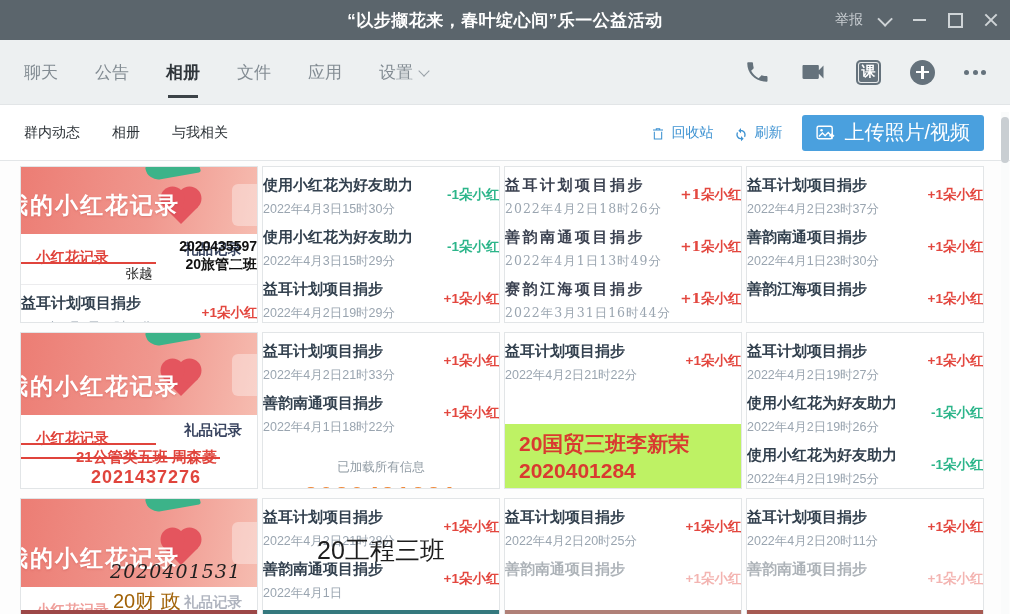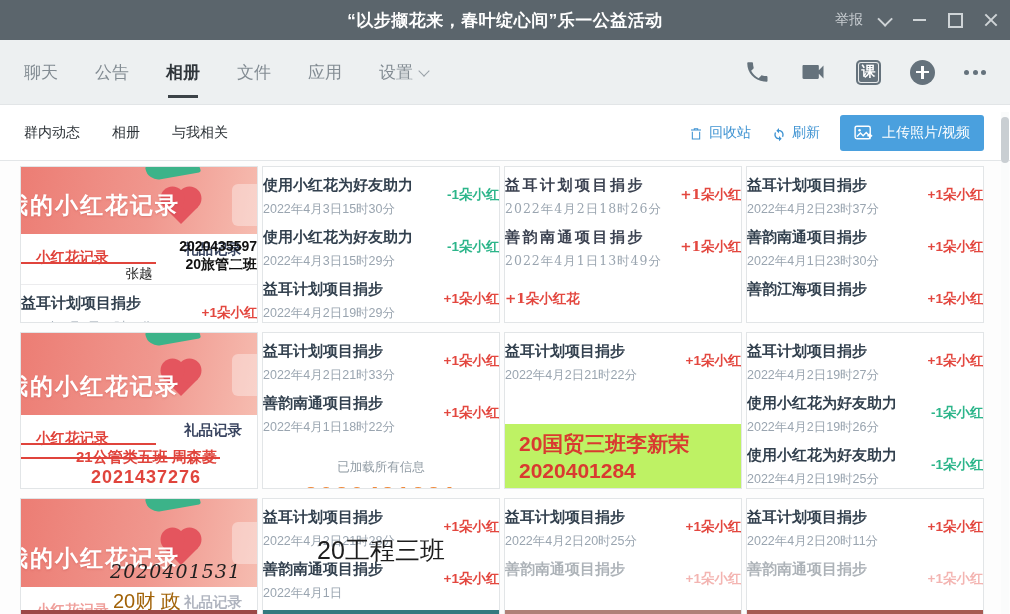--- a/index.html
+++ b/index.html
@@ -34,21 +34,21 @@
   .more{display:flex;gap:3.5px;}
   .more i{width:5px;height:5px;border-radius:50%;background:#65727c;}
   
   .subnav{height:55px;background:#fff;display:flex;align-items:center;justify-content:space-between;}
   .snleft{display:flex;gap:32px;margin-left:24px;}
   .snitem{font-size:14px;color:#2c3237;cursor:pointer;}
   .snright{display:flex;align-items:center;gap:20px;margin-right:26px;}
   .act{display:flex;align-items:flex-end;gap:5px;color:#3f93d2;font-size:14px;cursor:pointer;}
   .act svg{stroke:#3f93d2;fill:none;stroke-width:1.6;}
   .act svg.fillme{fill:#3f93d2;stroke:none;}
-  .upload{display:flex;align-items:center;gap:8px;background:#4aa0de;border:none;color:#fff;font-size:14px;
+  .upload{display:flex;align-items:center;gap:8px;background:#4aa0de;border:none;color:#fff;font-size:20px;
           height:36px;padding:0 14px;border-radius:3px;cursor:pointer;font-family:inherit;}
   
   .content{position:absolute;top:160px;left:0;right:0;bottom:0;border-top:1px solid #e3e6e8;background:#fdfdfd;overflow:hidden;}
   .grid{display:grid;grid-template-columns:repeat(4,238px);grid-auto-rows:157px;gap:9px 4px;margin:5px 0 0 20px;}
   .tile{background:#fff;border:1px solid #e2e5e7;position:relative;overflow:hidden;cursor:pointer;box-sizing:border-box;}
   
   .entry{display:flex;justify-content:space-between;align-items:flex-start;padding:9px 0 8px 8px;margin-left:-8px;height:52px;box-sizing:border-box;}
   .entry.faded{opacity:.4;}
   .etitle{font-size:15px;font-weight:bold;color:#32404e;white-space:nowrap;}
   .edate{font-size:12.5px;color:#9aa5b0;margin-top:6px;white-space:nowrap;}
@@ -241,20 +241,24 @@
           <div class="eflower red">+1朵小红花</div>
         </div>
         <div class="entry">
           <div class="eleft">
             <div class="etitle">善韵南通项目捐步</div>
             <div class="edate">2022年4月1日13时49分</div>
           </div>
           <div class="eflower red">+1朵小红花</div>
         </div>
         <div class="entry">
+          <div class="eleft">
+            <div class="etitle">赛韵江海项目捐步</div>
+            <div class="edate">2022年3月31日16时44分</div>
+          </div>
           <div class="eflower red">+1朵小红花</div>
         </div>
       </div>
       <div class="tile">
         <div class="entry">
           <div class="eleft">
             <div class="etitle">益耳计划项目捐步</div>
             <div class="edate">2022年4月2日23时37分</div>
           </div>
           <div class="eflower red">+1朵小红花</div>

